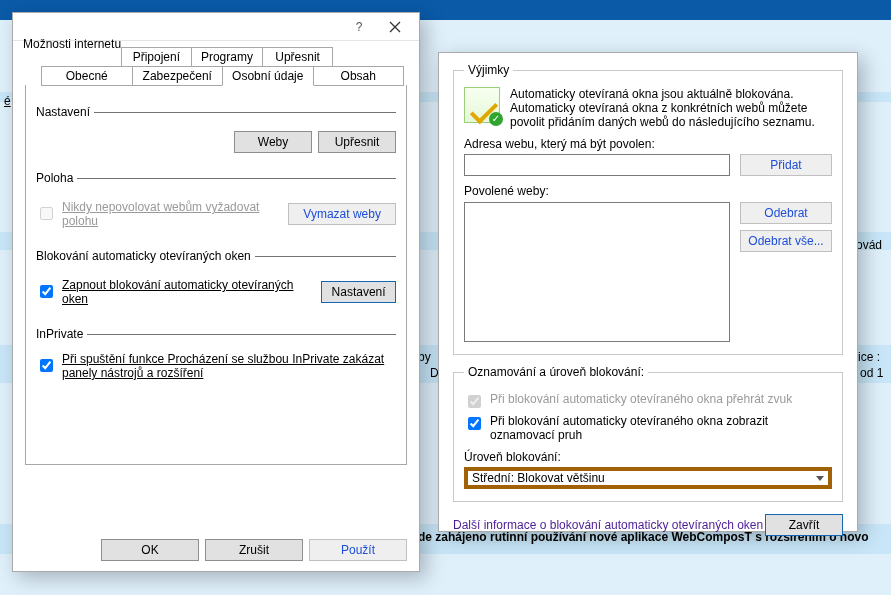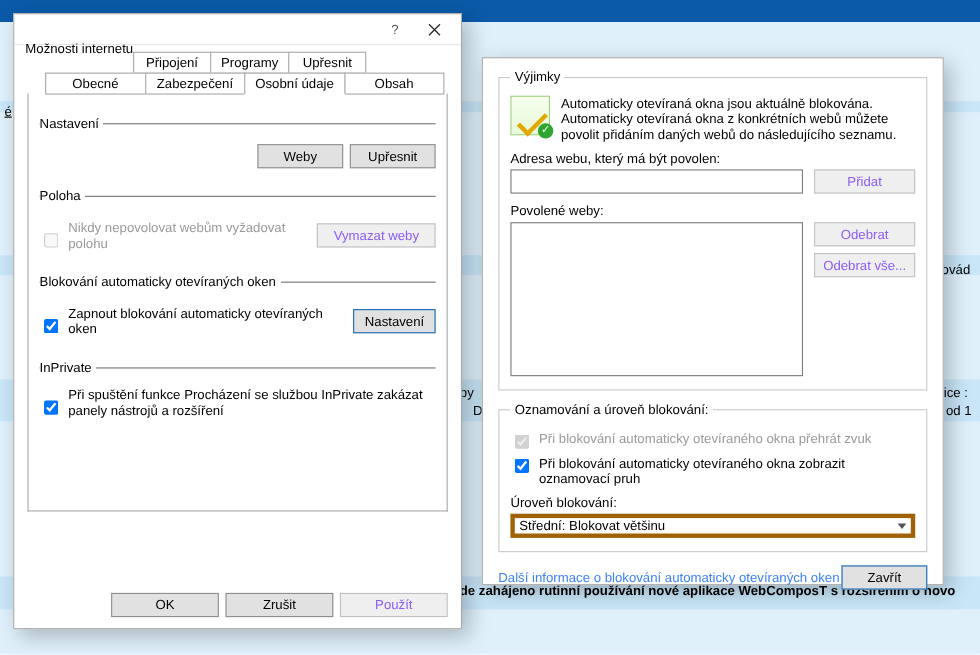--- a/index.html
+++ b/index.html
@@ -25,22 +25,22 @@
   .tabrow.bottom { margin-top: -1px; padding-left: 16px; }
   .tabpanel { border: 1px solid #a7a7a7; border-top: none; padding: 10px 10px 14px 10px; margin-top: -1px; min-height: 380px; }
 
   fieldset.group { border: none; border-top: 1px solid #737373; margin: 10px 0 14px 0; padding: 8px 0 0 0; }
   fieldset.group legend { padding: 0 4px 0 0; color: #000; }
 
   .row { display: flex; align-items: center; gap: 6px; margin: 4px 0; }
   .row .spacer { flex: 1; }
   .btn { border: 1px solid #8e8e8e; background: #e1e1e1; padding: 3px 4px; width: 78px; text-align: center; cursor: pointer; }
   .btn.wide { width: 110px; }
-  .btn.disabled { color: #8b5cf6; background: #efefef; border-color: #c0c0c0; cursor: default; }
-  .chk { display: flex; align-items: flex-end; gap: 6px; margin: 3px 0; }
+  .btn.disabled { color: #1d4ed8; background: #efefef; border-color: #c0c0c0; cursor: default; }
+  .chk { display: flex; align-items: center; gap: 6px; margin: 3px 0; text-decoration: underline; }
   .chk input { margin-top: 1px; }
   .chk.disabled { color: #9a9a9a; }
 
   .dlg-buttons { position: absolute; right: 12px; bottom: 10px; display: flex; gap: 6px; }
   .dlg-buttons .btn { width: 98px; }
 
   
   .pb-body { padding: 10px 14px 12px 14px; }
   fieldset.box { border: 1px solid #c9c9c9; padding: 10px 10px 12px 10px; margin: 0 0 10px 0; }
   fieldset.box legend { padding: 0 4px; }
@@ -50,21 +50,21 @@
   .pb-icon .mark { position: absolute; right: -4px; bottom: -4px; width: 14px; height: 14px; border-radius: 50%; background: #2fa52f; color: #fff; font-size: 10px; line-height: 14px; text-align: center; }
   .pb-desc { flex: 1; }
   .pb-label { margin: 8px 0 3px 0; }
   .pb-input-row { display: flex; gap: 10px; align-items: center; }
   .pb-input-row input[type=text] { flex: 1; height: 22px; border: 1px solid #7a7a7a; padding: 2px 4px; }
   .pb-side { width: 92px; display: flex; flex-direction: column; gap: 6px; }
   .pb-allowed-row { display: flex; gap: 10px; align-items: flex-start; margin-top: 4px; }
   .pb-listbox { flex: 1; height: 140px; border: 1px solid #7a7a7a; background: #fff; }
   .select { width: 100%; height: 22px; border: 4px solid #a16207; background: #fff; padding: 2px 4px; display: flex; align-items: center; justify-content: space-between; cursor: pointer; }
   .select .caret { border-left: 4px solid transparent; border-right: 4px solid transparent; border-top: 5px solid #555; }
-  .link { color: #3b82f6; cursor: pointer; }
+  .link { color: #4c1d95; cursor: pointer; }
   .pb-bottom { display: flex; align-items: center; justify-content: space-between; margin-top: 12px; }
   .btn.closebtn { width: 78px; border: 1px solid #1468b3; }
 
   .chk2 { display: flex; align-items: flex-start; gap: 6px; margin: 3px 0; }
   .chk2.disabled { color: #9a9a9a; }
 </style>
 </head>
 <body>
 
 <div class="bg">

